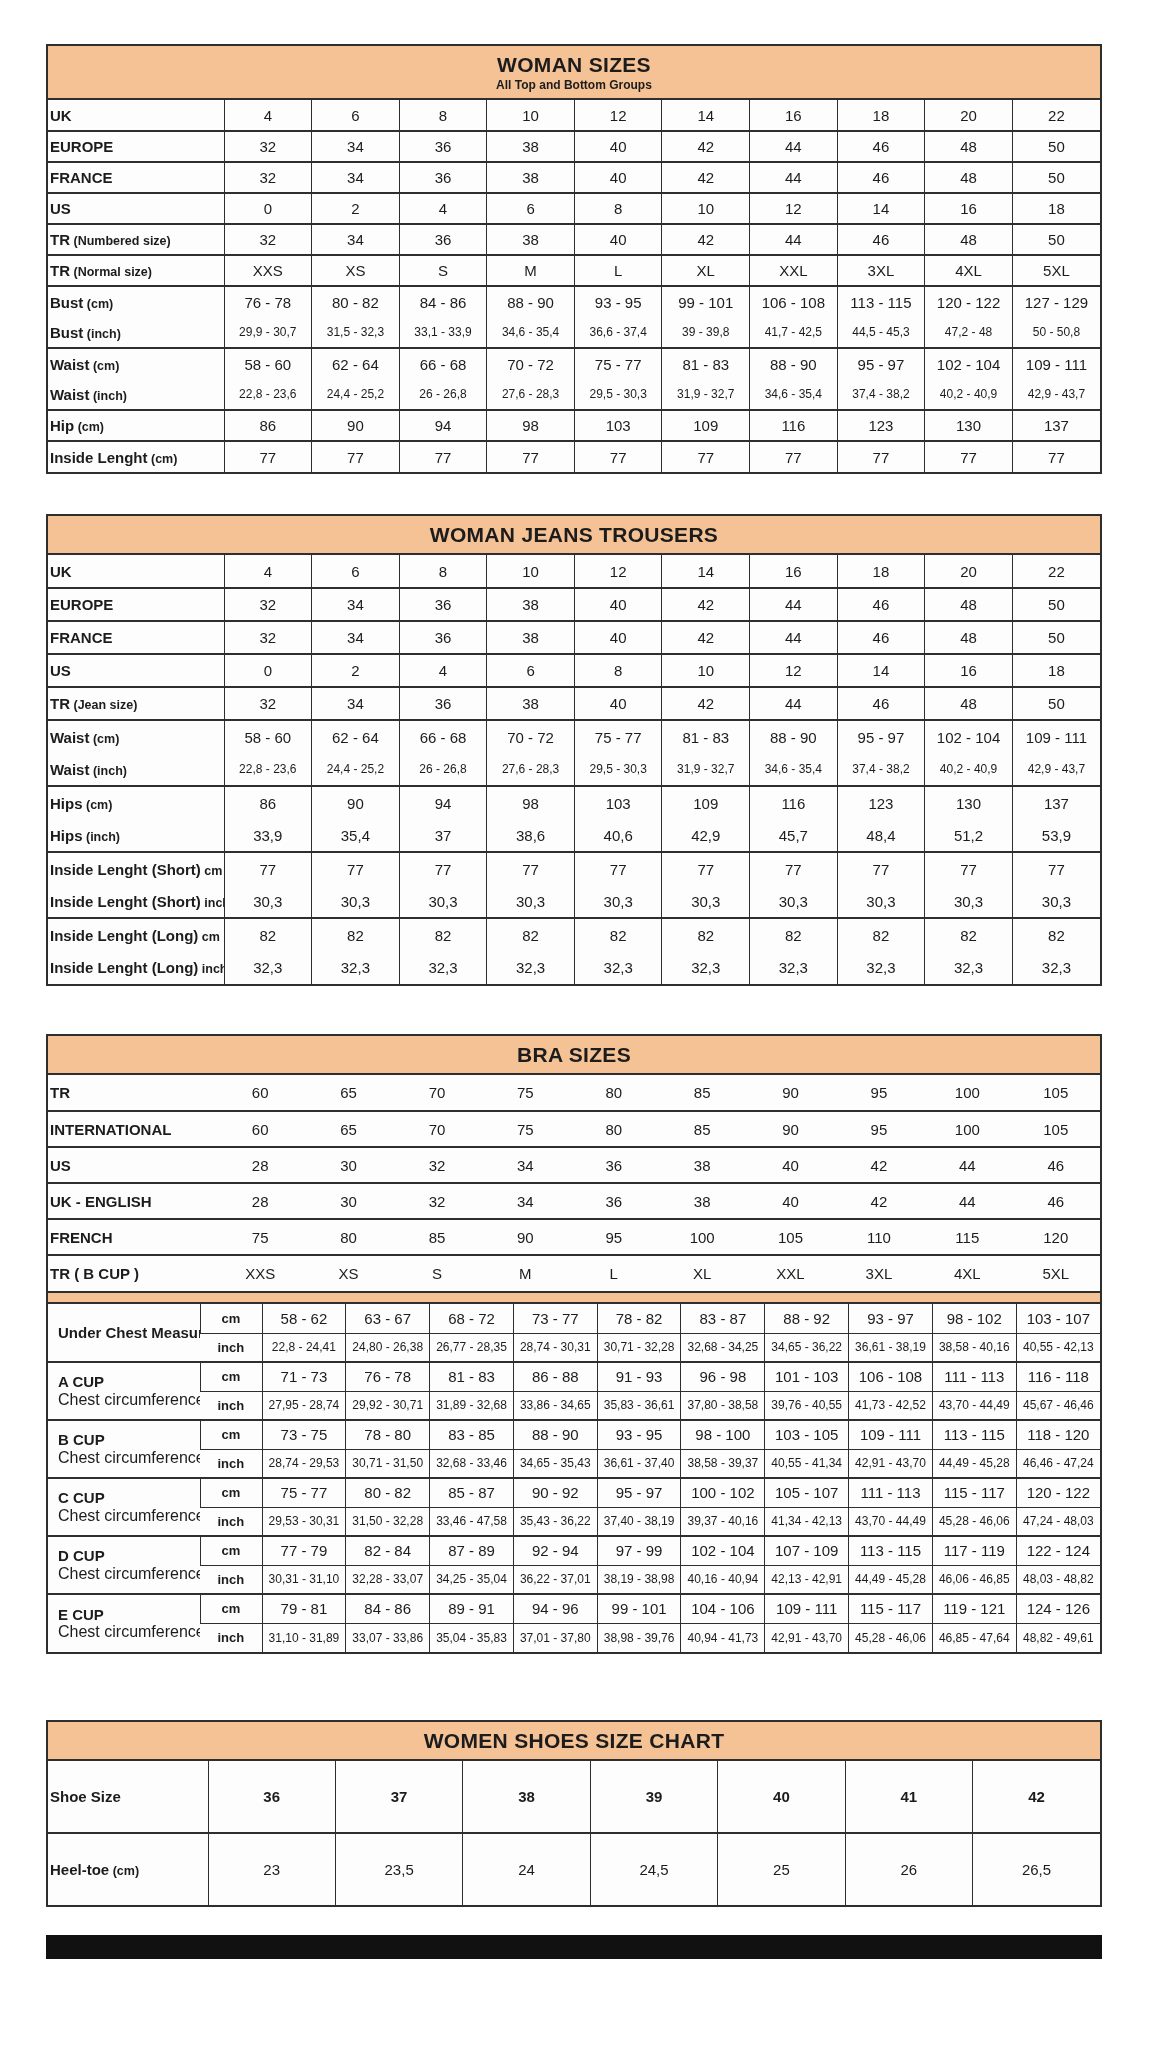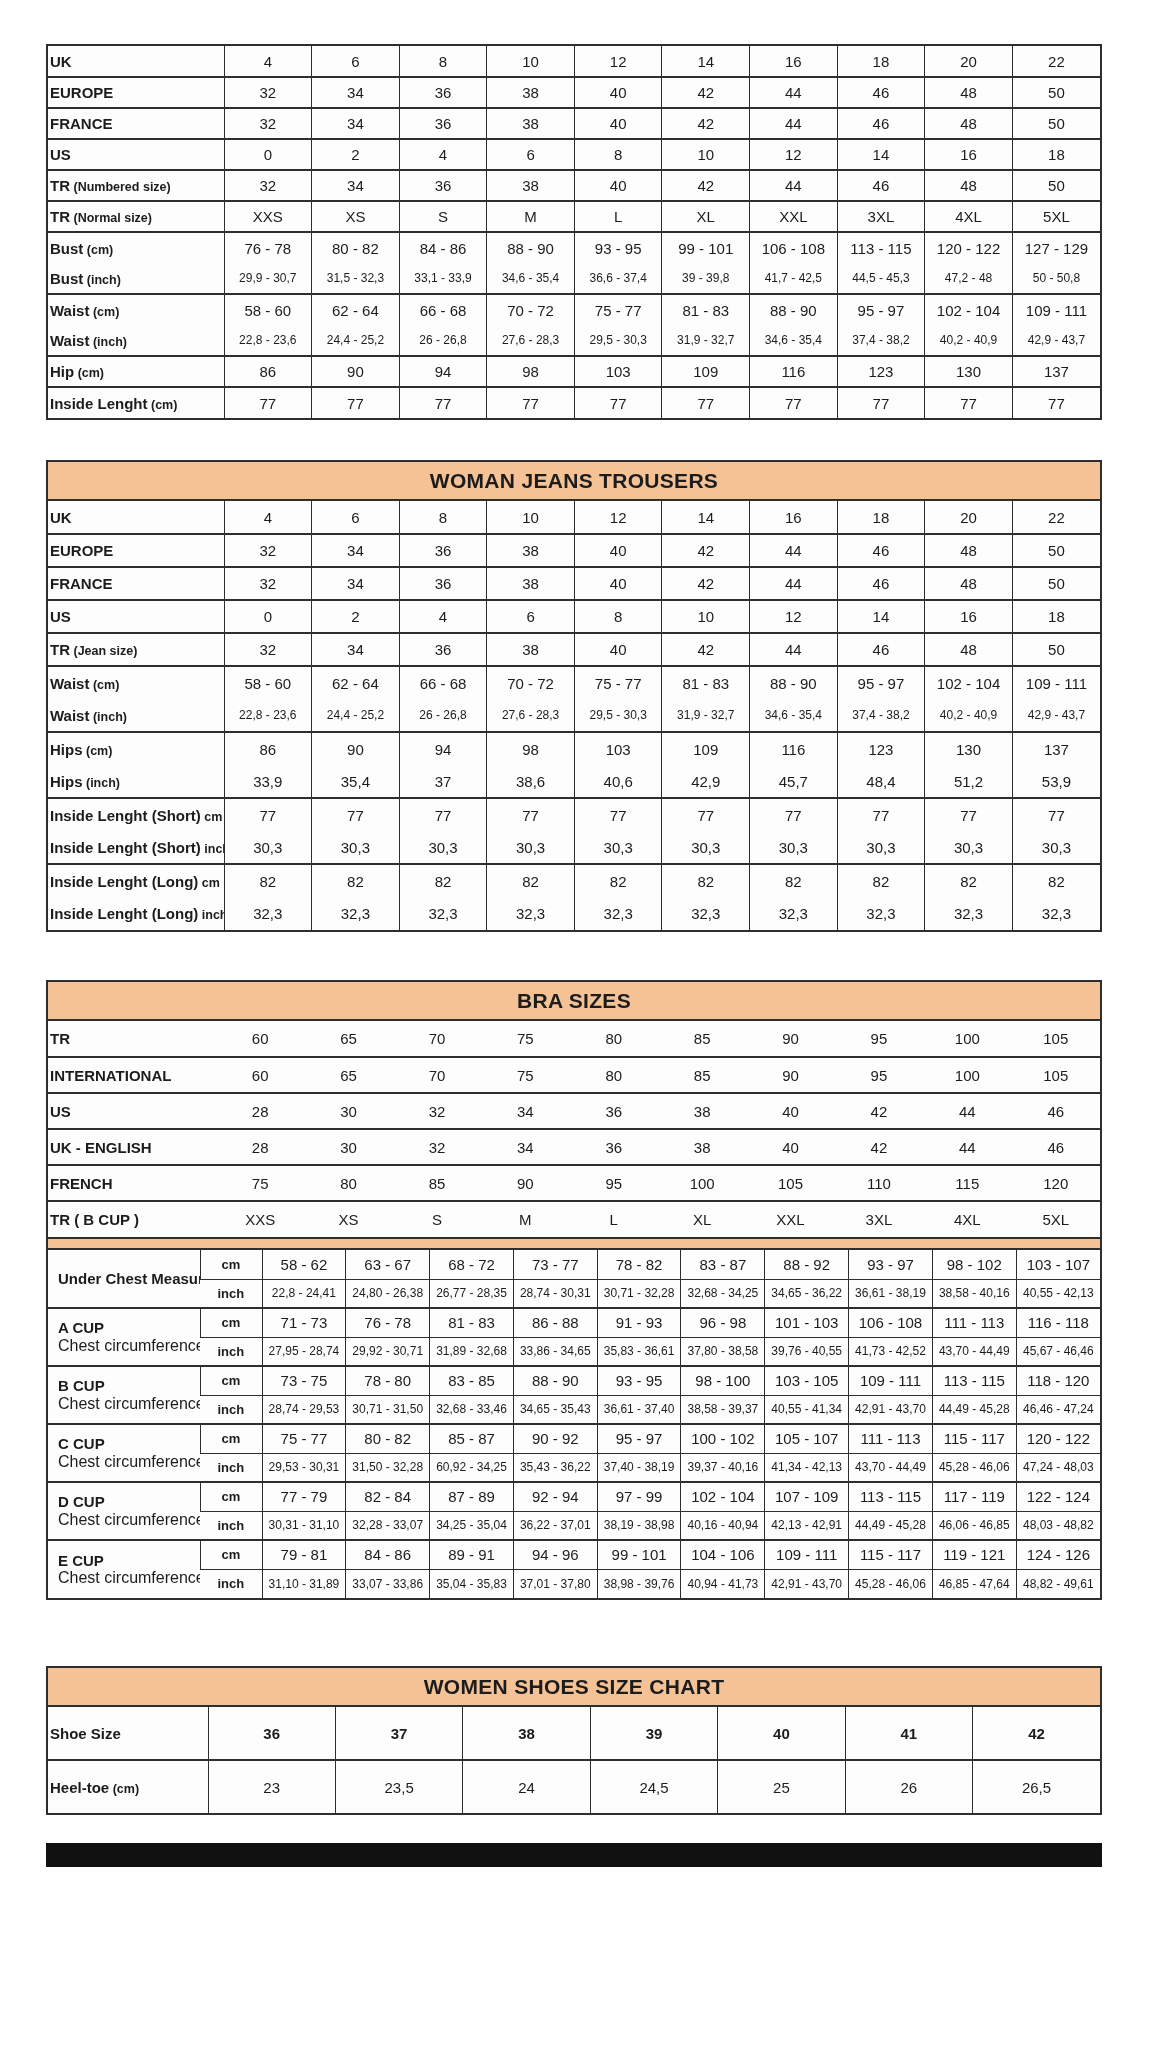--- a/index.html
+++ b/index.html
@@ -74,40 +74,44 @@
   
   .cup td{border-left:1px solid var(--bd);}
   .cup td:first-child{border-left:none;}
   .cup tr{height:29px;}
   .cup tr + tr td{border-top:1px solid var(--bd);}
   .cup td.lbl{padding-left:10px;}
   .cup .lmain{font-size:15px;font-weight:bold;line-height:1.15;}
   .cup .lsub{font-size:16px;font-weight:normal;}
   .cup td.unit{font-weight:bold;font-size:13px;}
   
-  .shoes tr{height:53px;}
+  .shoes tr{height:72px;}
   .orange-bar{
     height:13px;
     background:var(--peach);
     border-top:2px solid var(--bd);
     border-bottom:2px solid var(--bd);
   }
   .gap40{height:40px;} .gap48{height:48px;} .gap66{height:66px;}
   .bottom-bar{
     margin-top:28px;
     height:24px;
     background:#111111;
   }
 </style>
 </head>
 <body>
 
 <div class="page">
 
   <section class="tblwrap">
+    <header class="thead">
+      <div class="ttitle">WOMAN SIZES</div>
+      <div class="tsub">All Top and Bottom Groups</div>
+    </header>
     <table class="t-rows t1">
         <colgroup>
           <col style="width: 176px;">
           <col>
           <col>
           <col>
           <col>
           <col>
           <col>
           <col>
@@ -741,21 +745,21 @@
             <td class="val">100 - 102</td>
             <td class="val">105 - 107</td>
             <td class="val">111 - 113</td>
             <td class="val">115 - 117</td>
             <td class="val">120 - 122</td>
           </tr>
           <tr class="small ">
             <td class="unit">inch</td>
             <td class="val">29,53 - 30,31</td>
             <td class="val">31,50 - 32,28</td>
-            <td class="val">60,92 - 34,25</td>
+            <td class="val">33,46 - 47,58</td>
             <td class="val">35,43 - 36,22</td>
             <td class="val">37,40 - 38,19</td>
             <td class="val">39,37 - 40,16</td>
             <td class="val">41,34 - 42,13</td>
             <td class="val">43,70 - 44,49</td>
             <td class="val">45,28 - 46,06</td>
             <td class="val">47,24 - 48,03</td>
           </tr>
         </tbody>
         <tbody class="group">

